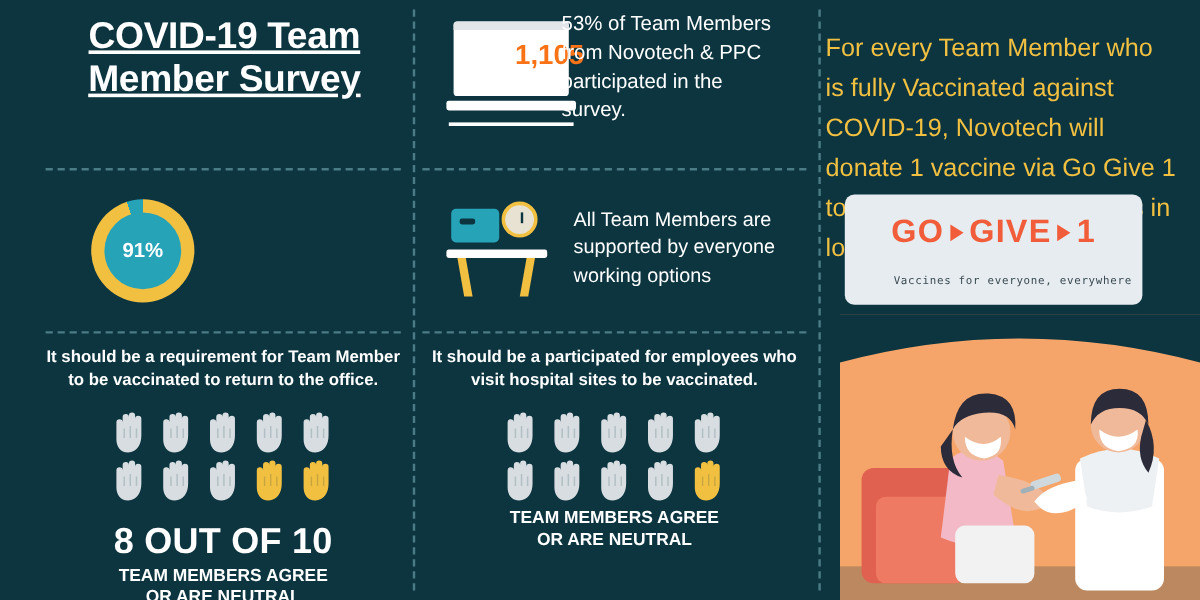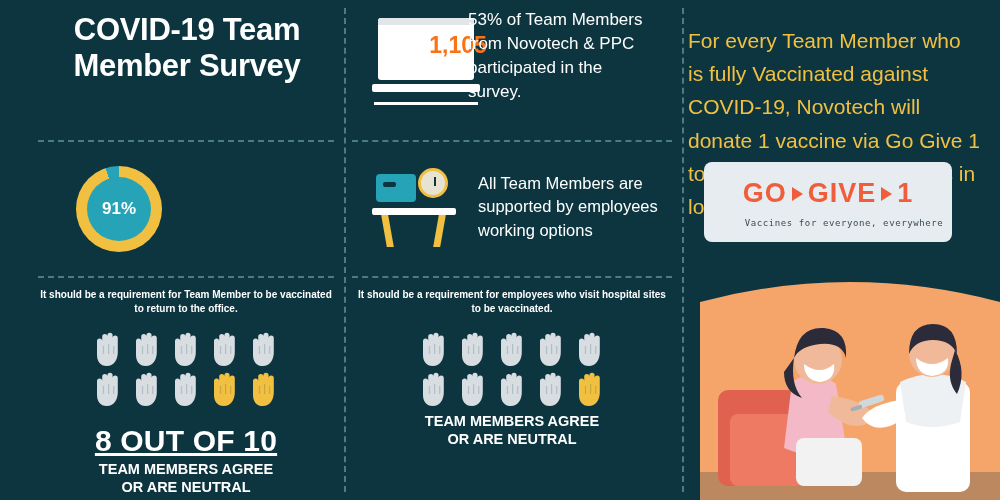--- a/index.html
+++ b/index.html
@@ -46,20 +46,21 @@
     position: absolute;
     left: 40px;
     top: 12px;
     width: 294px;
     text-align: center;
     color: #ffffff;
     font-size: 31px;
     font-weight: bold;
     line-height: 1.17;
     letter-spacing: -0.3px;
+    text-decoration: underline;
   }
 
   
   .laptop {
     position: absolute;
     left: 372px;
     top: 18px;
     width: 108px;
     height: 92px;
   }
@@ -221,21 +222,21 @@
     font-size: 16.5px;
     line-height: 1.42;
   }
 
   
   .gogive {
     position: absolute;
     left: 704px;
     top: 162px;
     width: 248px;
-    height: 80px;
+    height: 92px;
     background: #e6ecef;
     border-radius: 8px;
   }
   .gogive .logo {
     position: absolute;
     left: 0; right: 0;
     top: 16px;
     text-align: center;
     color: #f15d3a;
     font-size: 27px;
@@ -266,41 +267,40 @@
   
   .stat {
     position: absolute;
     top: 288px;
   }
   .stat.left  { left: 38px;  width: 296px; }
   .stat.mid   { left: 352px; width: 320px; }
   .stat .q {
     text-align: center;
     color: #ffffff;
-    font-size: 10px;
+    font-size: 14px;
     font-weight: bold;
     line-height: 1.38;
   }
   .hands {
     margin-top: 14px;
     text-align: center;
     line-height: 0;
   }
   .hand {
     display: inline-block;
     margin: 2px 4px;
   }
   .stat .big {
     margin-top: 14px;
     text-align: center;
     color: #ffffff;
     font-size: 30px;
     font-weight: bold;
     letter-spacing: 0.2px;
-    text-decoration: underline;
   }
   .stat .sub {
     margin-top: 2px;
     text-align: center;
     color: #ffffff;
     font-size: 14.5px;
     font-weight: bold;
     line-height: 1.25;
   }
 
@@ -343,21 +343,21 @@
     <div class="hole">91%</div>
   </div>
 
   <div class="desk">
     <div class="monitor"></div>
     <div class="clock"></div>
     <div class="deskbar"></div>
     <div class="legL"></div>
     <div class="legR"></div>
   </div>
-  <div class="flex-text">All Team Members are supported by employees working options</div>
+  <div class="flex-text">All Team Members are supported by everyone working options</div>
 
   <div class="gogive">
     <div class="logo">
       <span>GO</span><span class="tri"></span><span>GIVE</span><span class="tri"></span><span>1</span>
     </div>
     <div class="tag">Vaccines for everyone, everywhere</div>
   </div>
 
   <div class="stat left">
     <div class="q">It should be a requirement for Team Member to be vaccinated to return to the office.</div>
@@ -393,21 +393,21 @@
             <path d="M10.5 14 v8 M15.6 12 v10 M20.7 14 v8" stroke="#0d3540" stroke-width="1.2" opacity="0.18"></path>
           </svg></span></div>
     <div class="big">8 OUT OF 10</div>
     <div class="sub">
       <div>TEAM MEMBERS AGREE</div>
       <div>OR ARE NEUTRAL</div>
     </div>
   </div>
 
   <div class="stat mid">
-    <div class="q">It should be a requirement for employees who visit hospital sites to be vaccinated.</div>
+    <div class="q">It should be a participated for employees who visit hospital sites to be vaccinated.</div>
     <div class="hands"><span class="hand"><svg width="31" height="36" viewBox="0 0 31 36">
             <path d="M4 18 V9 a2.6 2.6 0 0 1 5.2 0 V4.6 a2.6 2.6 0 0 1 5.2 0 V3.4 a2.6 2.6 0 0 1 5.2 0 V6 a2.6 2.6 0 0 1 5.2 0 V20 c0 8-4 14-11 14 C7 34 4 29 4 23 Z" fill="#d7dde1"></path>
             <path d="M10.5 14 v8 M15.6 12 v10 M20.7 14 v8" stroke="#0d3540" stroke-width="1.2" opacity="0.18"></path>
           </svg></span><span class="hand"><svg width="31" height="36" viewBox="0 0 31 36">
             <path d="M4 18 V9 a2.6 2.6 0 0 1 5.2 0 V4.6 a2.6 2.6 0 0 1 5.2 0 V3.4 a2.6 2.6 0 0 1 5.2 0 V6 a2.6 2.6 0 0 1 5.2 0 V20 c0 8-4 14-11 14 C7 34 4 29 4 23 Z" fill="#d7dde1"></path>
             <path d="M10.5 14 v8 M15.6 12 v10 M20.7 14 v8" stroke="#0d3540" stroke-width="1.2" opacity="0.18"></path>
           </svg></span><span class="hand"><svg width="31" height="36" viewBox="0 0 31 36">
             <path d="M4 18 V9 a2.6 2.6 0 0 1 5.2 0 V4.6 a2.6 2.6 0 0 1 5.2 0 V3.4 a2.6 2.6 0 0 1 5.2 0 V6 a2.6 2.6 0 0 1 5.2 0 V20 c0 8-4 14-11 14 C7 34 4 29 4 23 Z" fill="#d7dde1"></path>
             <path d="M10.5 14 v8 M15.6 12 v10 M20.7 14 v8" stroke="#0d3540" stroke-width="1.2" opacity="0.18"></path>
           </svg></span><span class="hand"><svg width="31" height="36" viewBox="0 0 31 36">

